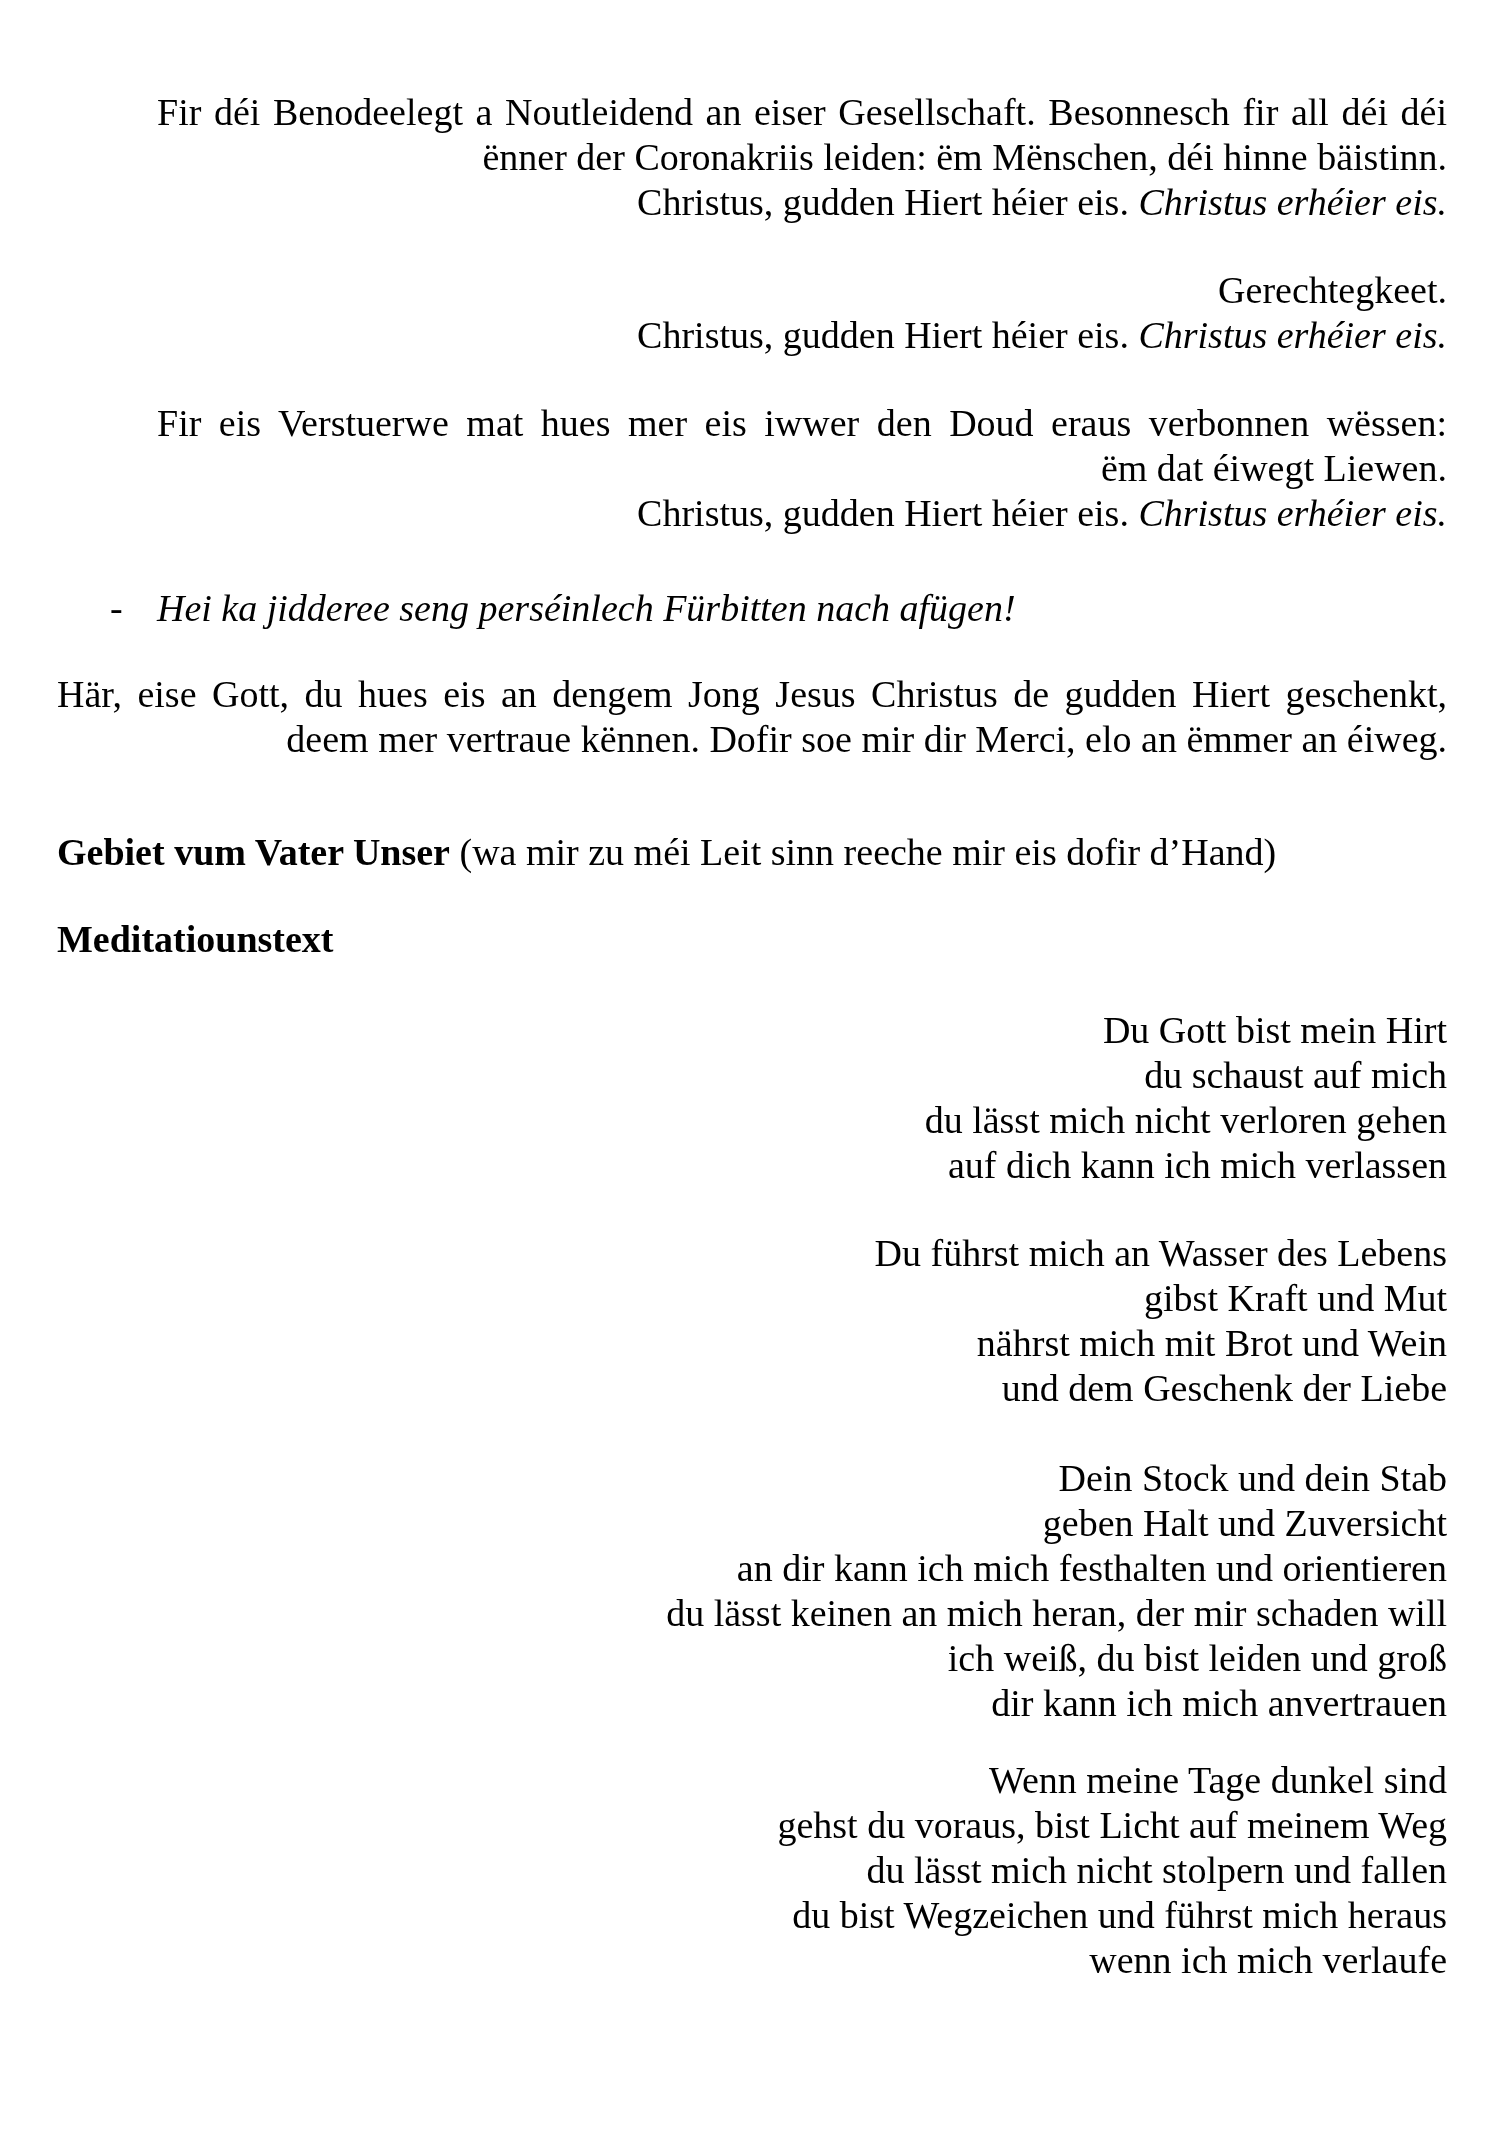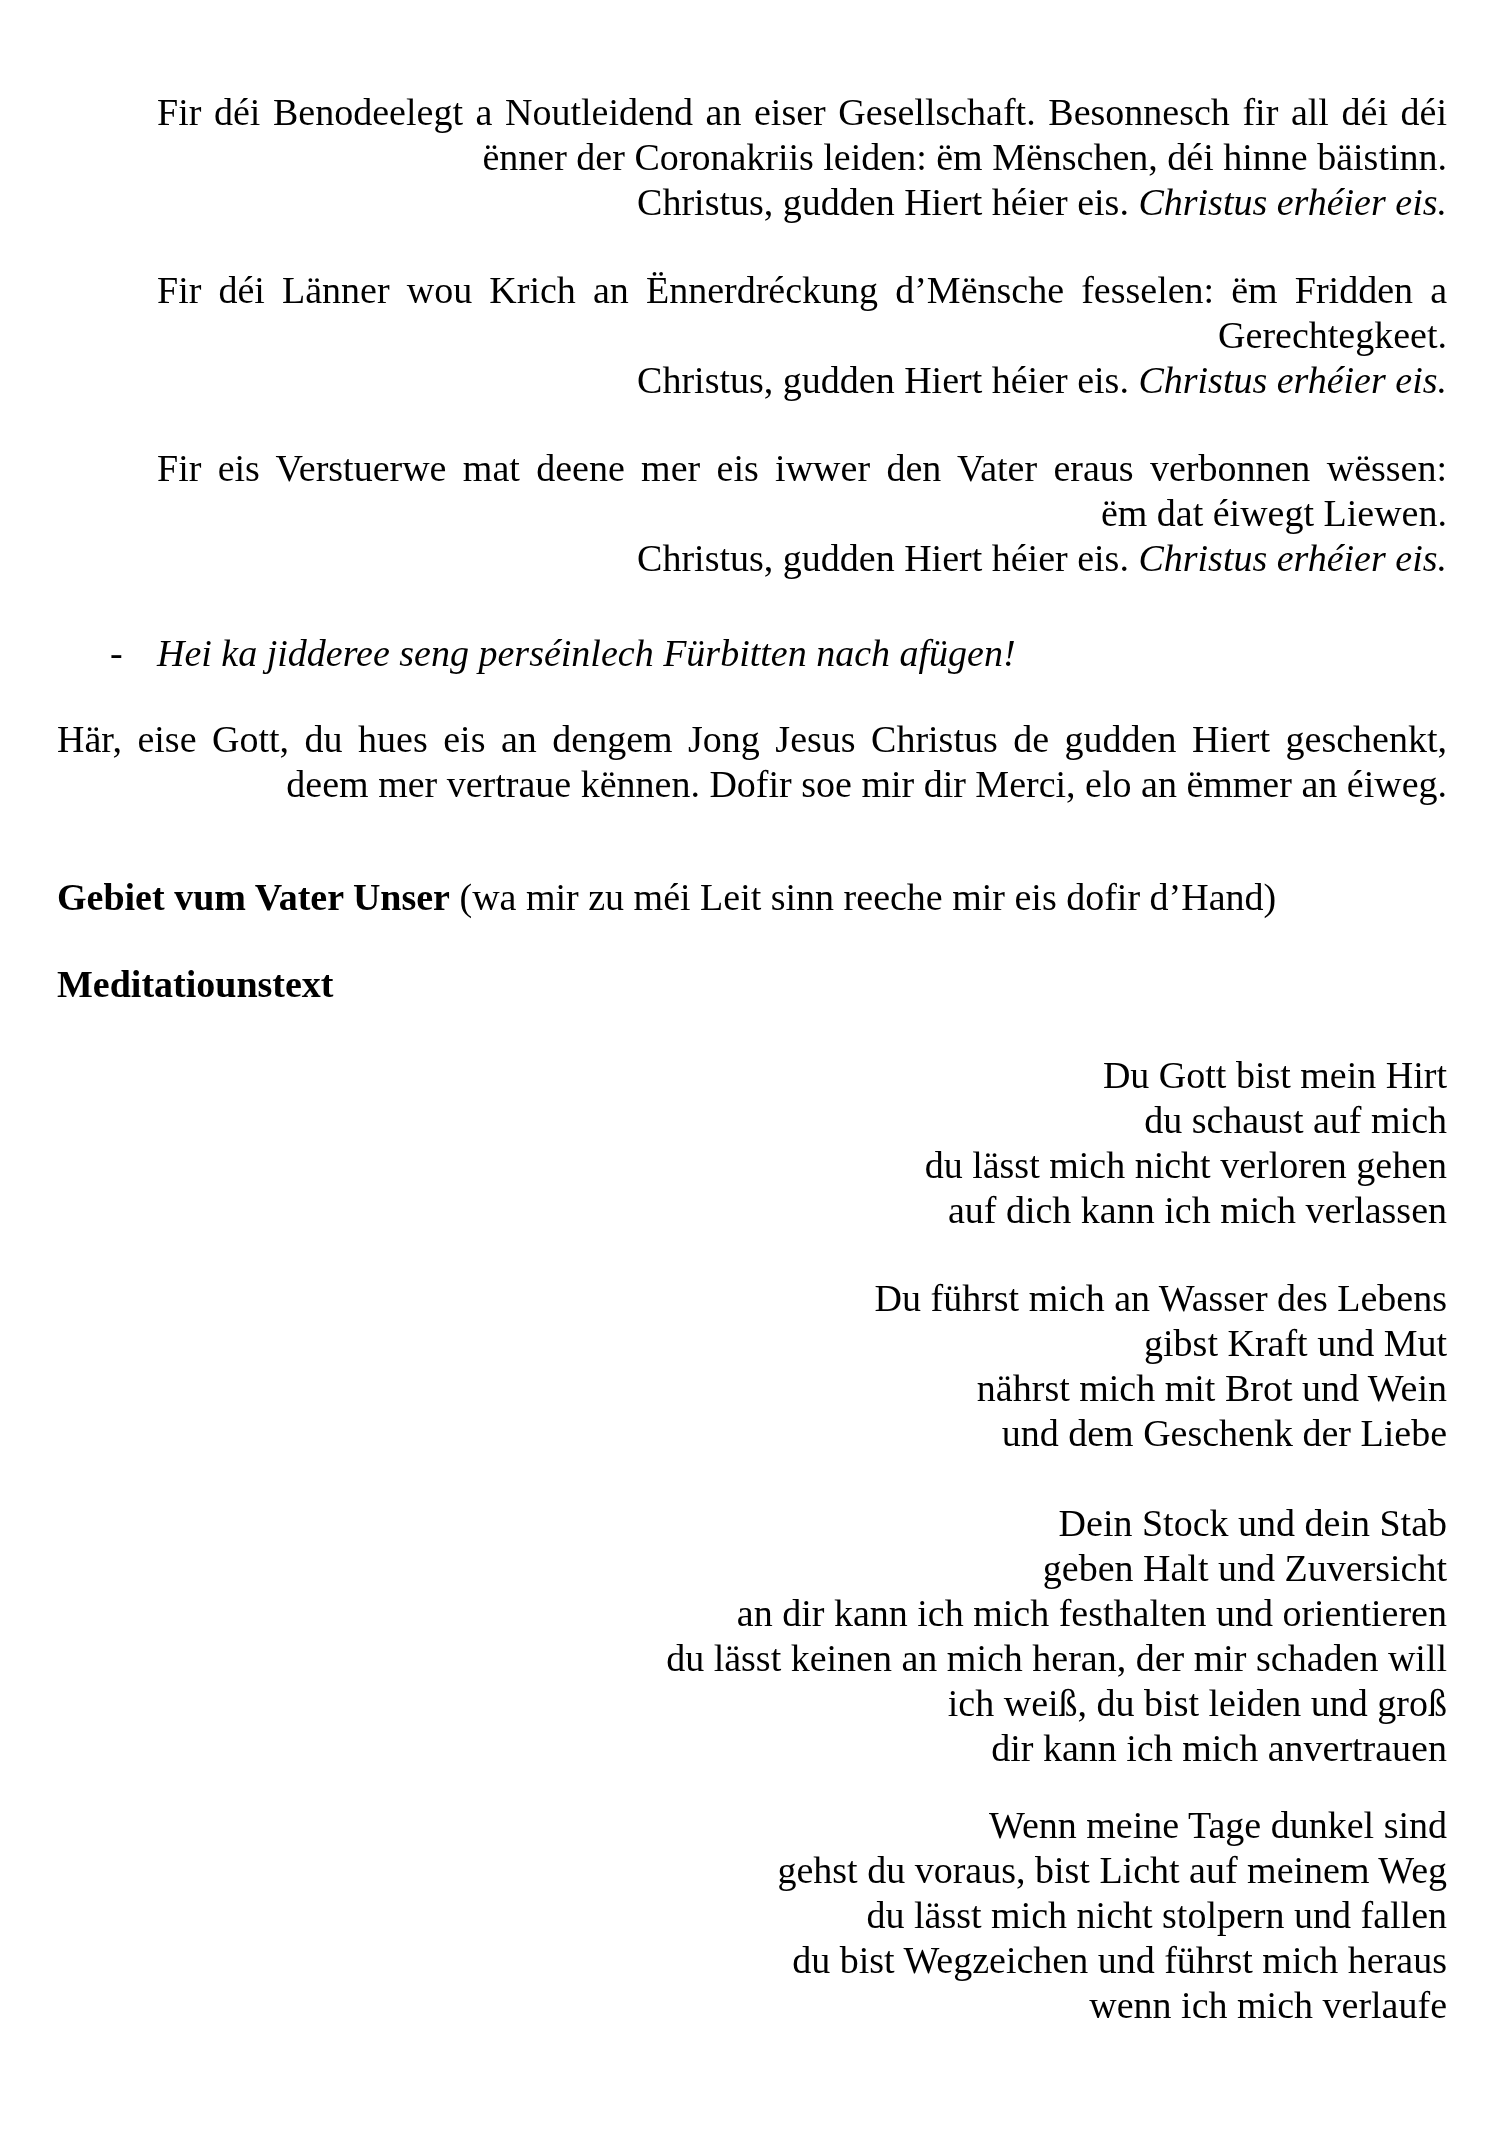--- a/index.html
+++ b/index.html
@@ -41,27 +41,26 @@
 <div class="page">
   <div class="content">
 
     <div class="para indent">
       <div class="line stretch">Fir déi Benodeelegt a Noutleidend an eiser Gesellschaft. Besonnesch fir all déi déi</div>
       <div class="line">ënner der Coronakriis leiden: ëm Mënschen, déi hinne bäistinn.</div>
       <div class="line"><span>Christus, gudden Hiert héier eis. </span><span class="italic">Christus erhéier eis.</span></div>
     </div>
 
     <div class="para indent mt-p2">
-      <div class="line stretch">Fir déi Länner wou Krich an Ënnerdréckung d’Mënsche fesselen: ëm Fridden a</div>
       <div class="line">Gerechtegkeet.</div>
       <div class="line"><span>Christus, gudden Hiert héier eis. </span><span class="italic">Christus erhéier eis.</span></div>
     </div>
 
     <div class="para indent mt-p3">
-      <div class="line stretch">Fir eis Verstuerwe mat deene mer eis iwwer den Vater eraus verbonnen wëssen:</div>
+      <div class="line stretch">Fir eis Verstuerwe mat hues mer eis iwwer den Doud eraus verbonnen wëssen:</div>
       <div class="line">ëm dat éiwegt Liewen.</div>
       <div class="line"><span>Christus, gudden Hiert héier eis. </span><span class="italic">Christus erhéier eis.</span></div>
     </div>
 
     <div class="note-row mt-note">
       <span class="dash">-</span>
       <span class="italic">Hei ka jidderee seng perséinlech Fürbitten nach afügen!</span>
     </div>
 
     <div class="para mt-prayer">

